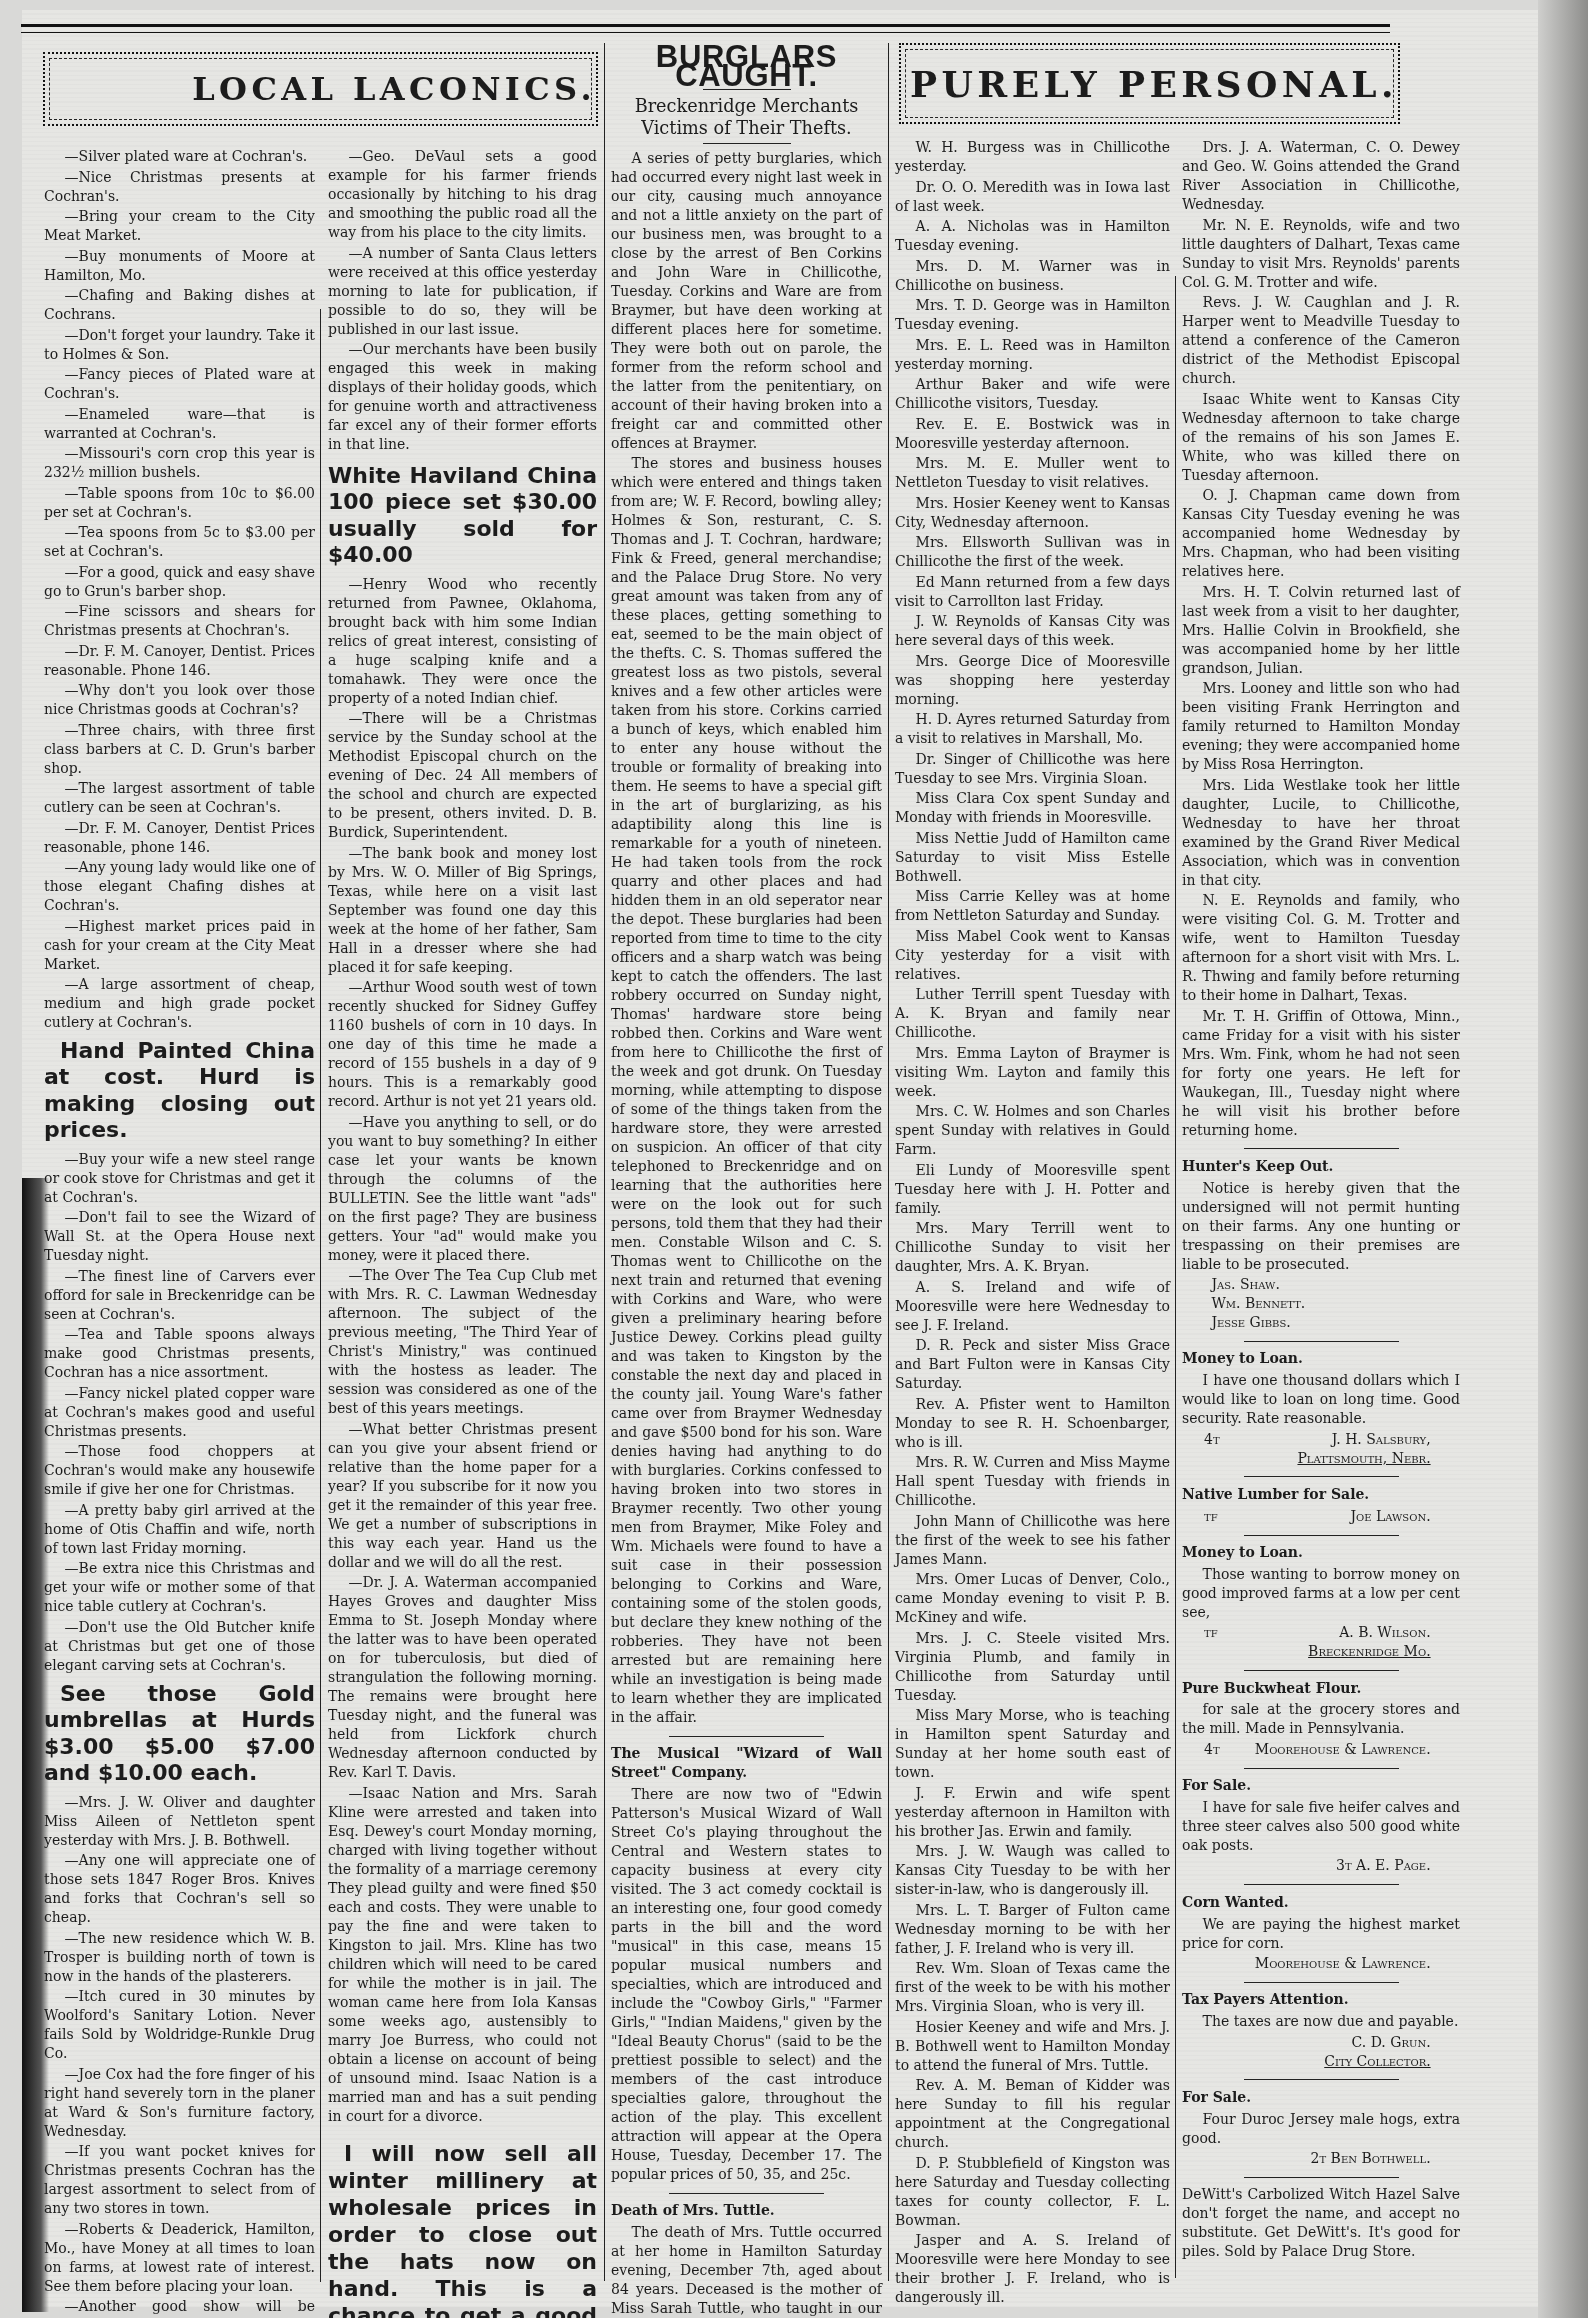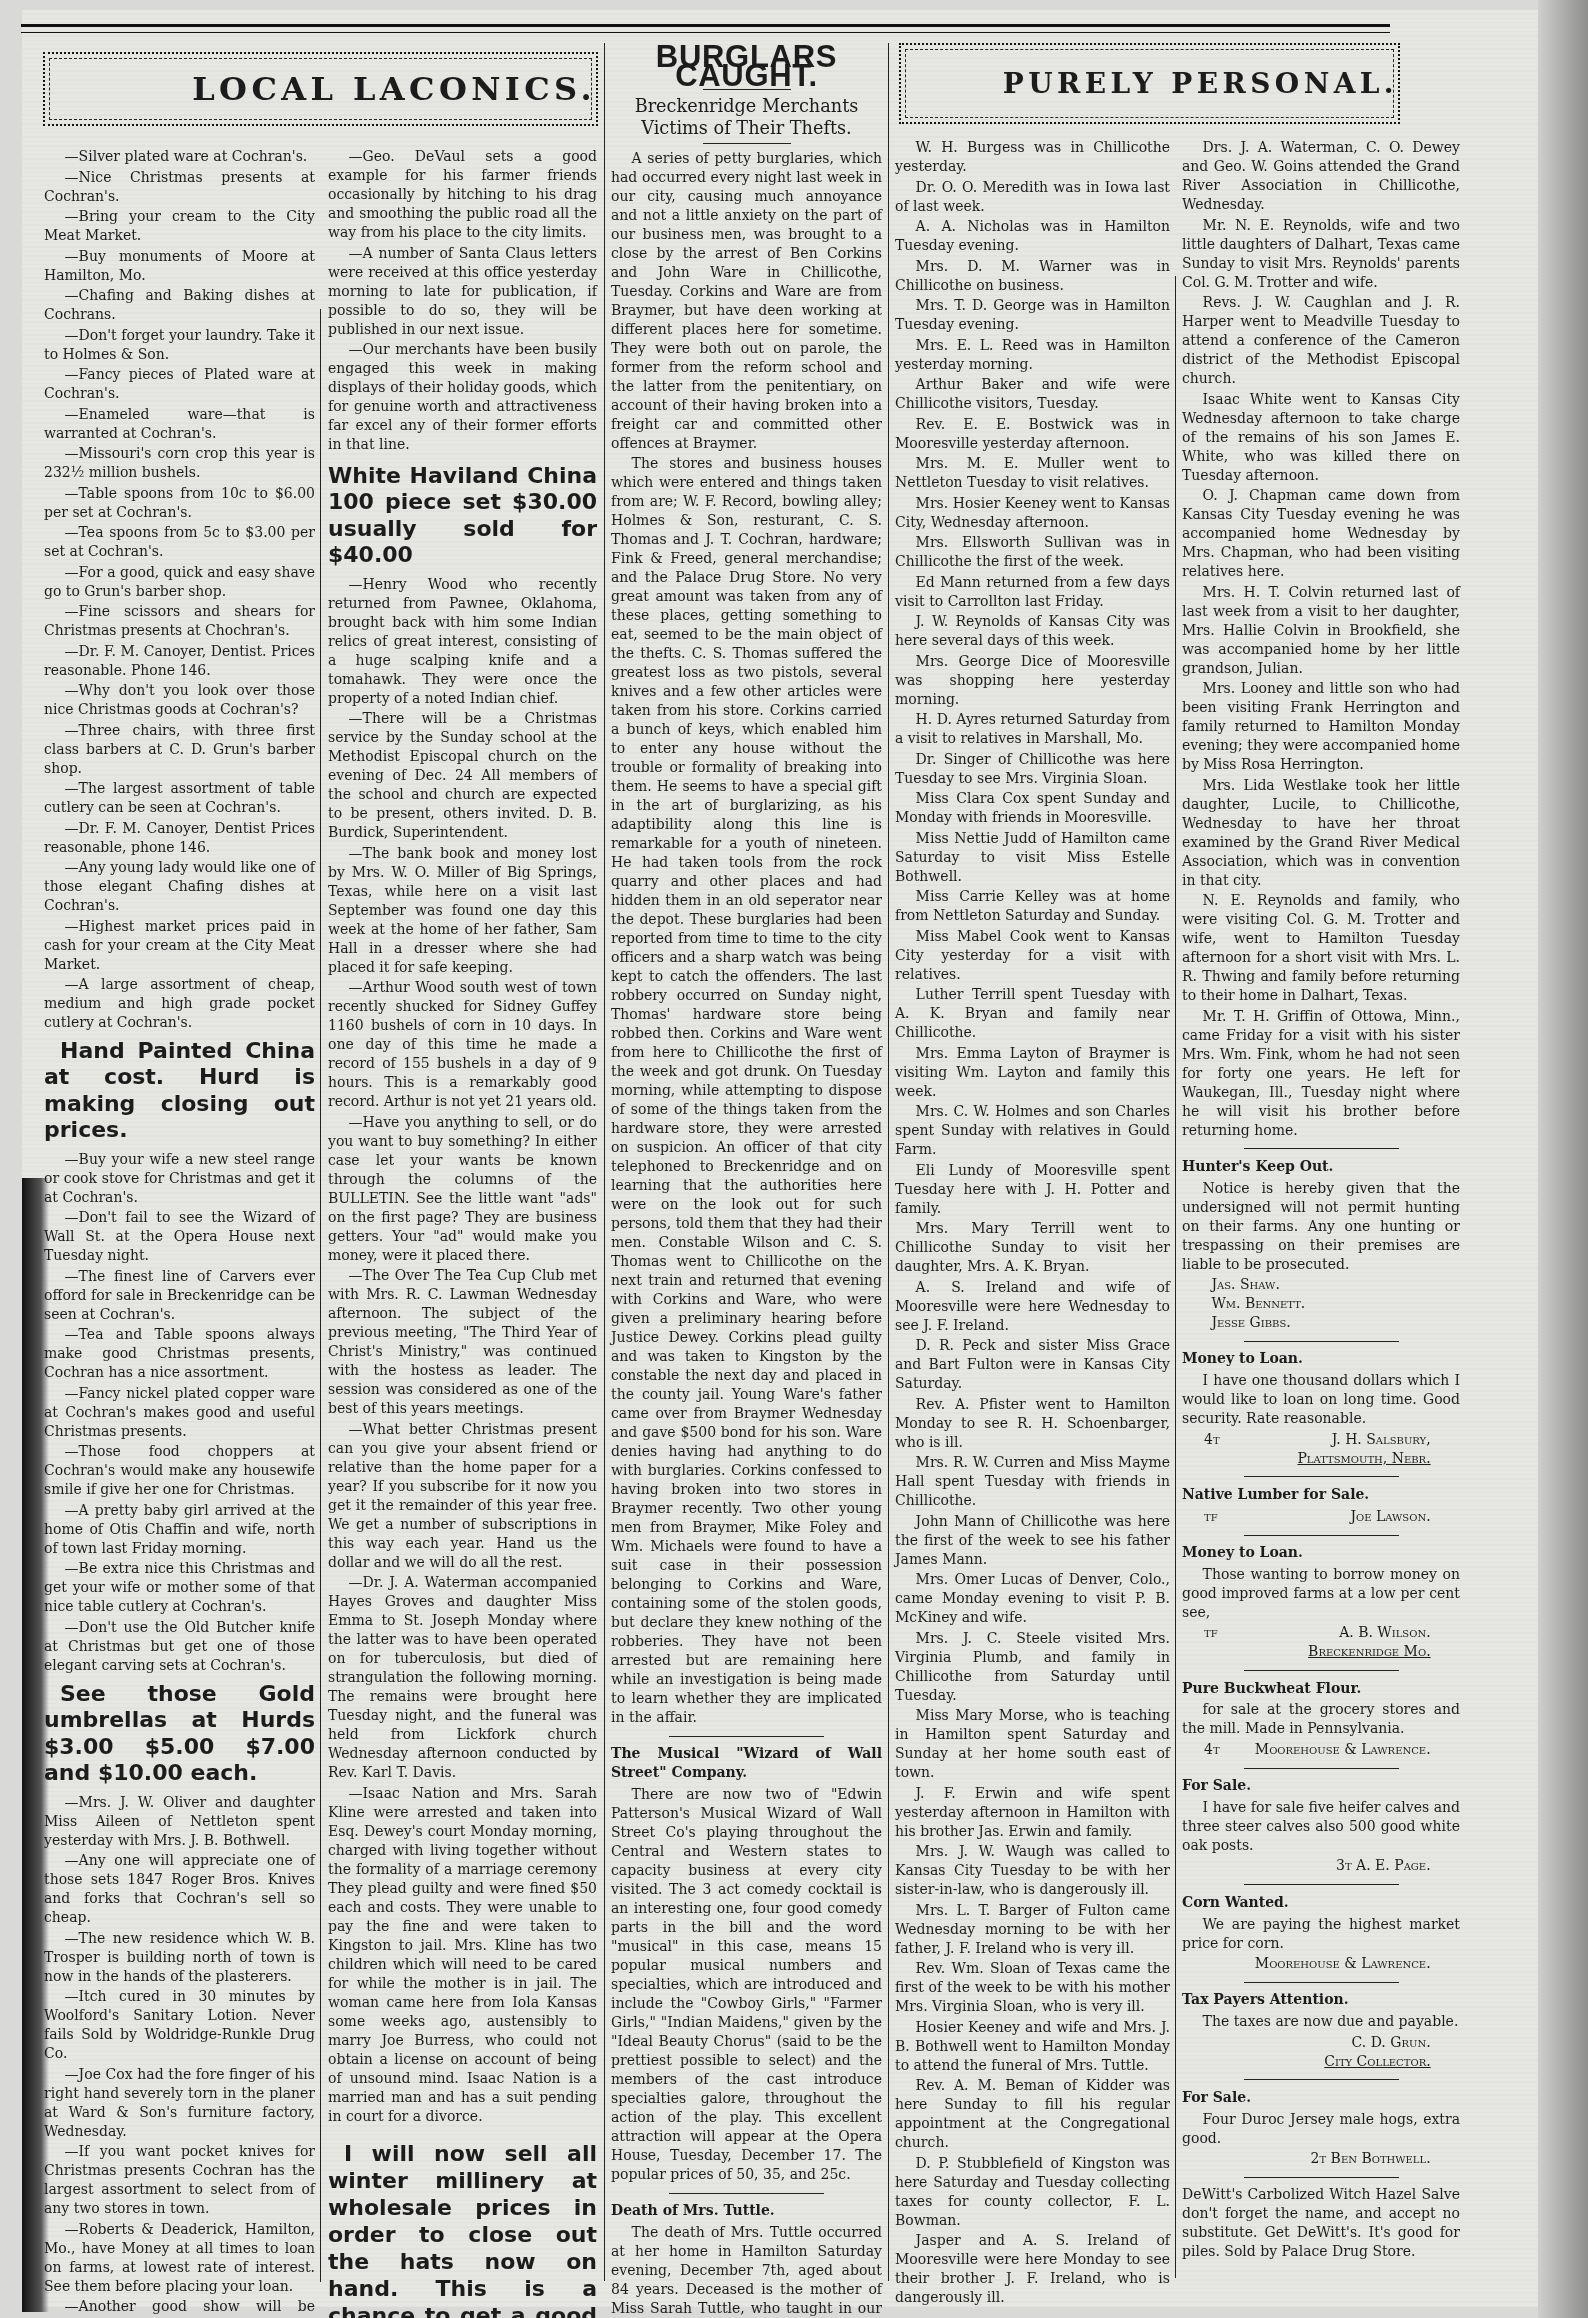--- a/index.html
+++ b/index.html
@@ -49,21 +49,21 @@
 
 <div class="vrule" style="left:604px; top:43px; height:2238px;"></div>
 <div class="vrule" style="left:888px; top:43px; height:2238px;"></div>
 <div class="vrule" style="left:320px; top:309px; height:1973px;"></div>
 <div class="vrule" style="left:1175px; top:276px; height:2002px;"></div>
 
 <div class="masthead" style="left:43px; top:52px; width:555px; height:74px; font-size:32px;">
   <span>LOCAL LACONICS.</span>
 </div>
 
-<div class="masthead" style="left:899px; top:43px; width:501px; height:81px; font-size:28px;">
+<div class="masthead" style="left:899px; top:43px; width:501px; height:81px; font-size:36px;">
   <span>PURELY PERSONAL.</span>
 </div>
 
 <div class="col" style="left:44px; top:147px; width:271px;">
   <div id="c1a">
       <p>—Silver plated ware at Cochran's.</p>
       <p>—Nice Christmas presents at Cochran's.</p>
       <p>—Bring your cream to the City Meat Market.</p>
       <p>—Buy monuments of Moore at Hamilton, Mo.</p>
       <p>—Chafing and Baking dishes at Cochrans.</p>
@@ -105,21 +105,21 @@
       <p>—Joe Cox had the fore finger of his right hand severely torn in the planer at Ward &amp; Son's furniture factory, Wednesday.</p>
       <p>—If you want pocket knives for Christmas presents Cochran has the largest assortment to select from of any two stores in town.</p>
       <p>—Roberts &amp; Deaderick, Hamilton, Mo., have Money at all times to loan on farms, at lowest rate of interest. See them before placing your loan.</p>
       <p>—Another good show will be presented at the Opera House next Tuesday evening when the Musical Wizard of Wall St. will appear. Don't miss it.</p>
     </div>
 </div>
 
 <div class="col" style="left:328px; top:147px; width:269px;">
   <div id="c2a">
       <p>—Geo. DeVaul sets a good example for his farmer friends occasionally by hitching to his drag and smoothing the public road all the way from his place to the city limits.</p>
-      <p>—A number of Santa Claus letters were received at this office yesterday morning to late for publication, if possible to do so, they will be published in our next issue.</p>
+      <p>—A number of Santa Claus letters were received at this office yesterday morning to late for publication, if possible to do so, they will be published in our last issue.</p>
       <p>—Our merchants have been busily engaged this week in making displays of their holiday goods, which for genuine worth and attractiveness far excel any of their former efforts in that line.</p>
     </div>
   <div class="ad-big" style="margin-top:8.8px;">White Haviland China 100 piece set $30.00 usually sold for $40.00</div>
   <div id="c2b">
       <p>—Henry Wood who recently returned from Pawnee, Oklahoma, brought back with him some Indian relics of great interest, consisting of a huge scalping knife and a tomahawk. They were once the property of a noted Indian chief.</p>
       <p>—There will be a Christmas service by the Sunday school at the Methodist Episcopal church on the evening of Dec. 24 All members of the school and church are expected to be present, others invited. D. B. Burdick, Superintendent.</p>
       <p>—The bank book and money lost by Mrs. W. O. Miller of Big Springs, Texas, while here on a visit last September was found one day this week at the home of her father, Sam Hall in a dresser where she had placed it for safe keeping.</p>
       <p>—Arthur Wood south west of town recently shucked for Sidney Guffey 1160 bushels of corn in 10 days. In one day of this time he made a record of 155 bushels in a day of 9 hours. This is a remarkably good record. Arthur is not yet 21 years old.</p>
       <p>—Have you anything to sell, or do you want to buy something? In either case let your wants be known through the columns of the BULLETIN. See the little want "ads" on the first page? They are business getters. Your "ad" would make you money, were it placed there.</p>
       <p>—The Over The Tea Cup Club met with Mrs. R. C. Lawman Wednesday afternoon. The subject of the previous meeting, "The Third Year of Christ's Ministry," was continued with the hostess as leader. The session was considered as one of the best of this years meetings.</p>

